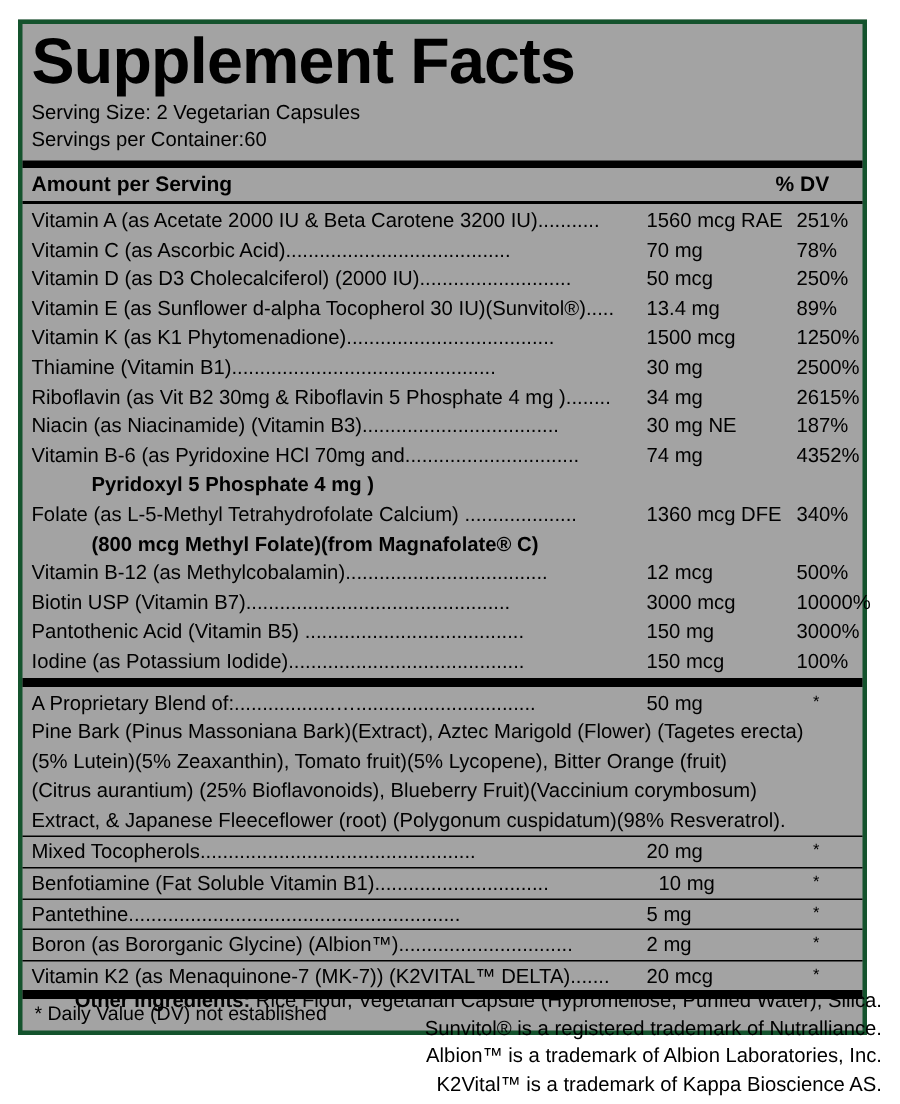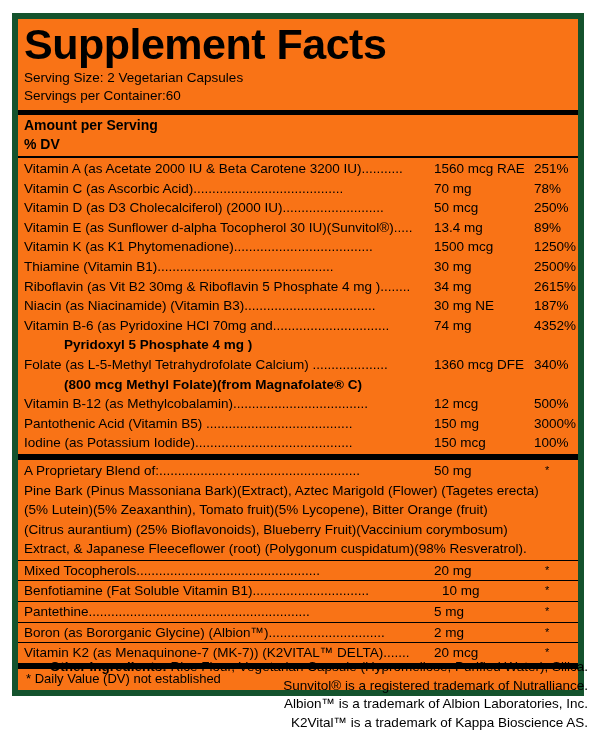--- a/index.html
+++ b/index.html
@@ -13,23 +13,23 @@
     font-family: "Liberation Sans", sans-serif;
     color: #000000;
     -webkit-font-smoothing: none;
   }
 
   #label {
     position: absolute;
     left: 12px;
     top: 13px;
     width: 560px;      
-    border: 6px solid #14532d;
+    border: 3px solid #14532d;
     box-sizing: content-box;
-    background: #f97316;
+    background: #a3a3a3;
   }
 
   #title {
     font-size: 43px;
     font-weight: bold;
     line-height: 49px;
     letter-spacing: -0.5px;
     margin: 1px 0 0 6px;
     white-space: nowrap;
   }
@@ -45,21 +45,20 @@
   .bar-thick6 { height: 6px;  background: #000; }
   .bar-thin   { height: 2px;  background: #000; }
   .bar-hair   { height: 1px;  background: #000; }
 
   .hdr-row {
     display: flex;
     font-size: 14px;
     font-weight: bold;
     line-height: 19px;
     padding: 1px 6px 2px 6px;
-    flex-direction: column;
   }
   .hdr-row .grow { flex: 1 1 auto; }
   .hdr-row .dv   { width: 52px; text-align: left; }
 
   
   .nrow {
     position: relative;
     height: 19.6px;
     font-size: 13.5px;
     line-height: 19.6px;
@@ -198,20 +197,25 @@
       </div>
       <div class="nrow sub">
         <span class="nm">(800 mcg Methyl Folate)(from Magnafolate® C)</span>
         <span class="amt"></span>
         <span class="pct"></span>
       </div>
       <div class="nrow">
         <span class="nm">Vitamin B-12 (as Methylcobalamin)....................................</span>
         <span class="amt">12 mcg</span>
         <span class="pct">500%</span>
+      </div>
+      <div class="nrow">
+        <span class="nm">Biotin USP (Vitamin B7)...............................................</span>
+        <span class="amt">3000 mcg</span>
+        <span class="pct">10000%</span>
       </div>
       <div class="nrow">
         <span class="nm">Pantothenic Acid (Vitamin B5) .......................................</span>
         <span class="amt">150 mg</span>
         <span class="pct">3000%</span>
       </div>
       <div class="nrow">
         <span class="nm">Iodine (as Potassium Iodide)..........................................</span>
         <span class="amt">150 mcg</span>
         <span class="pct">100%</span>

